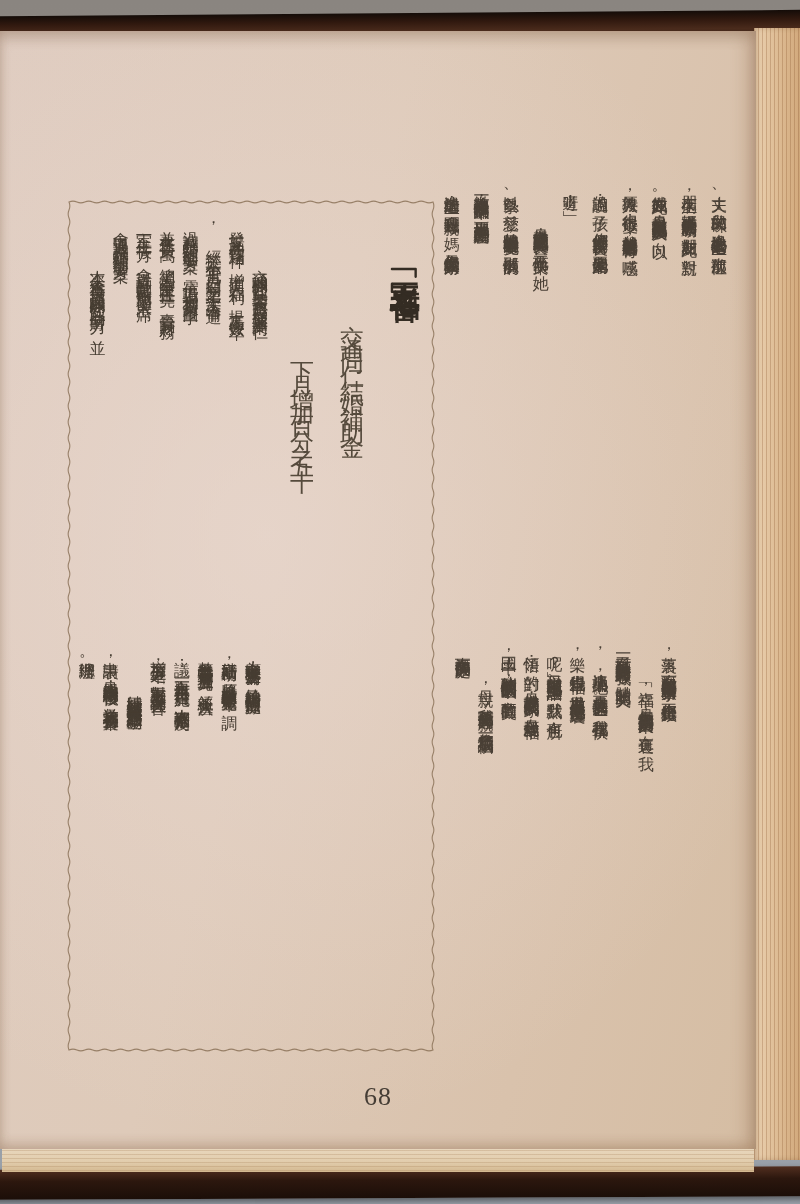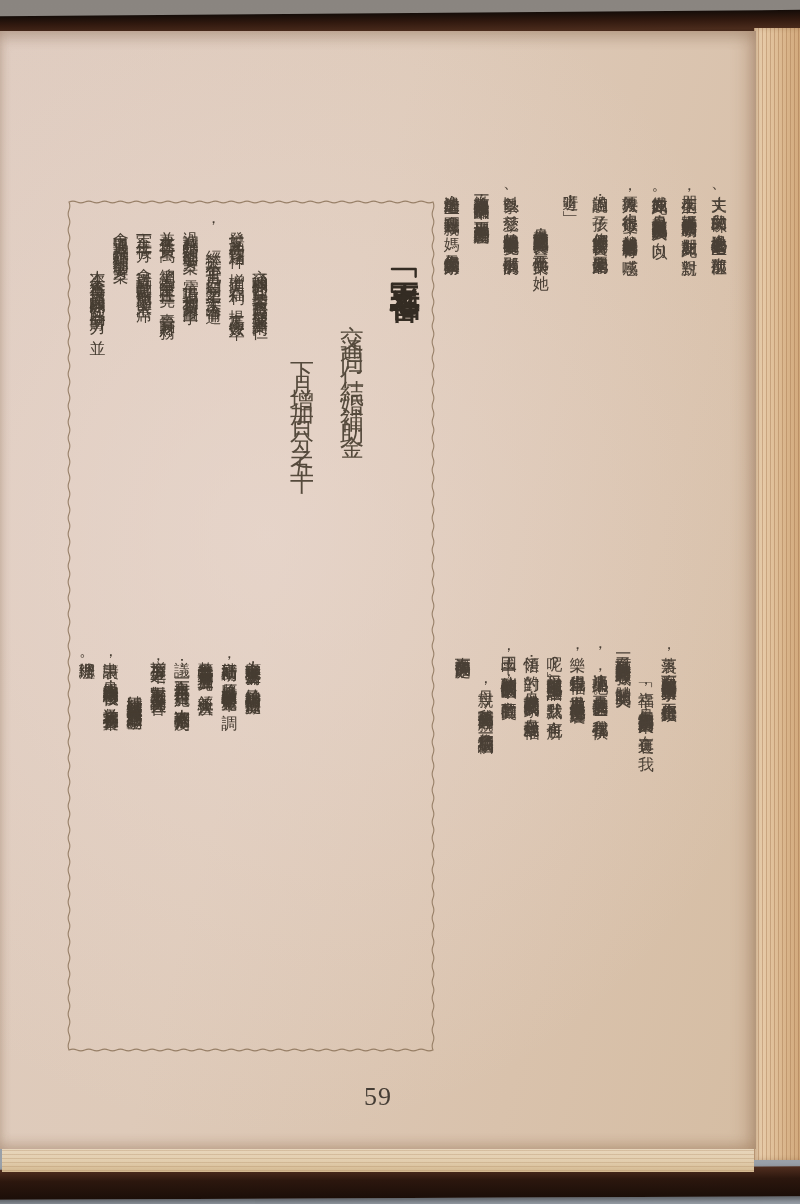--- a/index.html
+++ b/index.html
@@ -92,16 +92,16 @@
 
       <div class="vblock title-sub1">交通同仁結婚補助金</div>
 
       <div class="vblock title-sub2">下月增加百分之五十</div>
 
       <div class="vblock body-upper"><span class="vcol">　　交通機關同仁互助委員會爲照顧交通事業同仁</span><span class="vcol">發揚互助合作精神，增進同人福利，提高工作效率</span><span class="vcol">，經於六十一年七月一日召開之第十二次大會中通</span><span class="vcol">過調整結婚補助金方案，電信職工福利委員會由李</span><span class="vcol">兼主任委員萬、總局人事室陳主任堯、臺管局財務</span><span class="vcol">室丁主任筱方、會計處許副處長熾頴等四人出席。</span><span class="vcol">會中通過調整結婚補助金方案。</span><span class="vcol">　　本次大會爲衡量交通機關同仁互助會財力，並</span></div>
 
       <div class="vblock body-lower"><span class="vcol">顧全實際現實生活需要，給予結婚同仁適當照顧提</span><span class="vcol">高結婚補助，將原結婚補助金額新臺幣壹千元，調</span><span class="vcol">整爲新臺幣壹千五百元（增加五百元），並經大會決</span><span class="vcol">議：自六十一年八月一日起實施。本次調整幅度爲</span><span class="vcol">增加百分之五十，對「王老五」們來說是一大佳音。</span><span class="vcol">　　結婚同仁應以結婚後兩個月內塡具結婚互助金</span><span class="vcol">申請表，呈由服務機關審核後，彙送福利委員會彙</span><span class="vcol">總辦理。</span></div>
     </div>
 
-    <div class="page-num">59</div>
+    <div class="page-num">68</div>
   </div>
 
 </div>
 
 </body></html>

